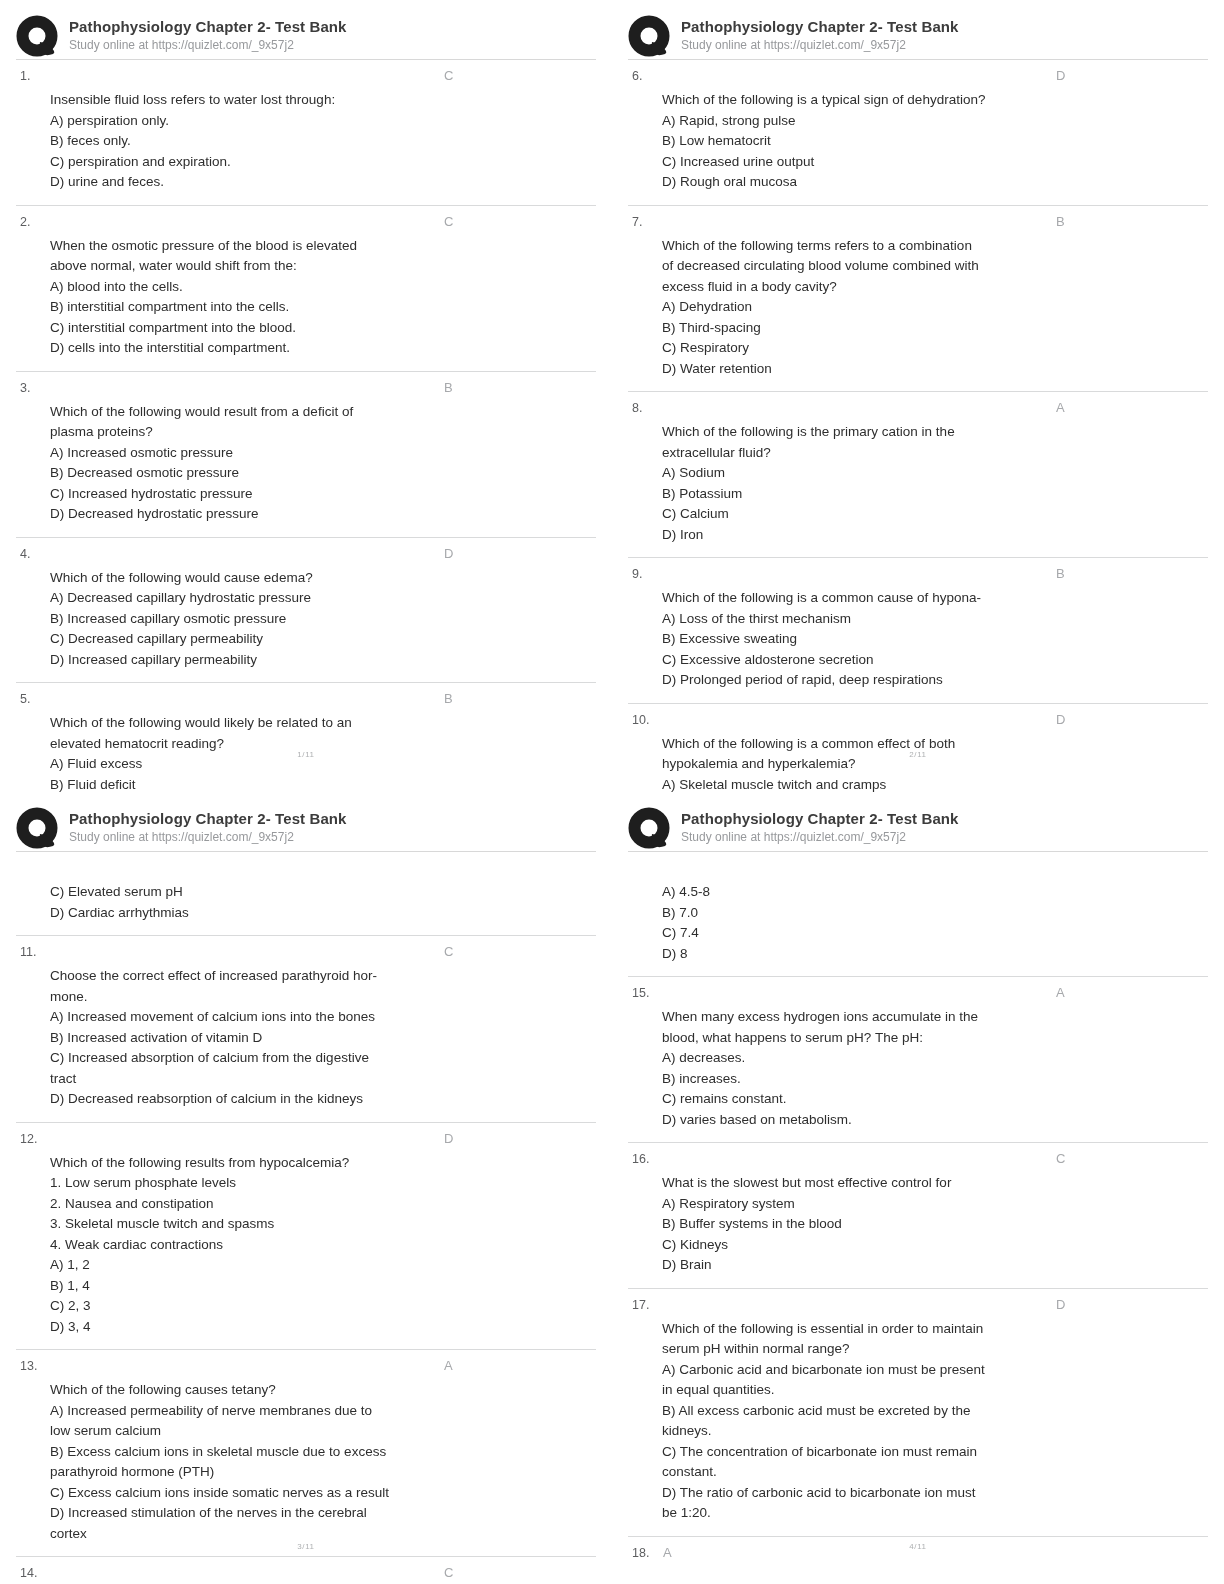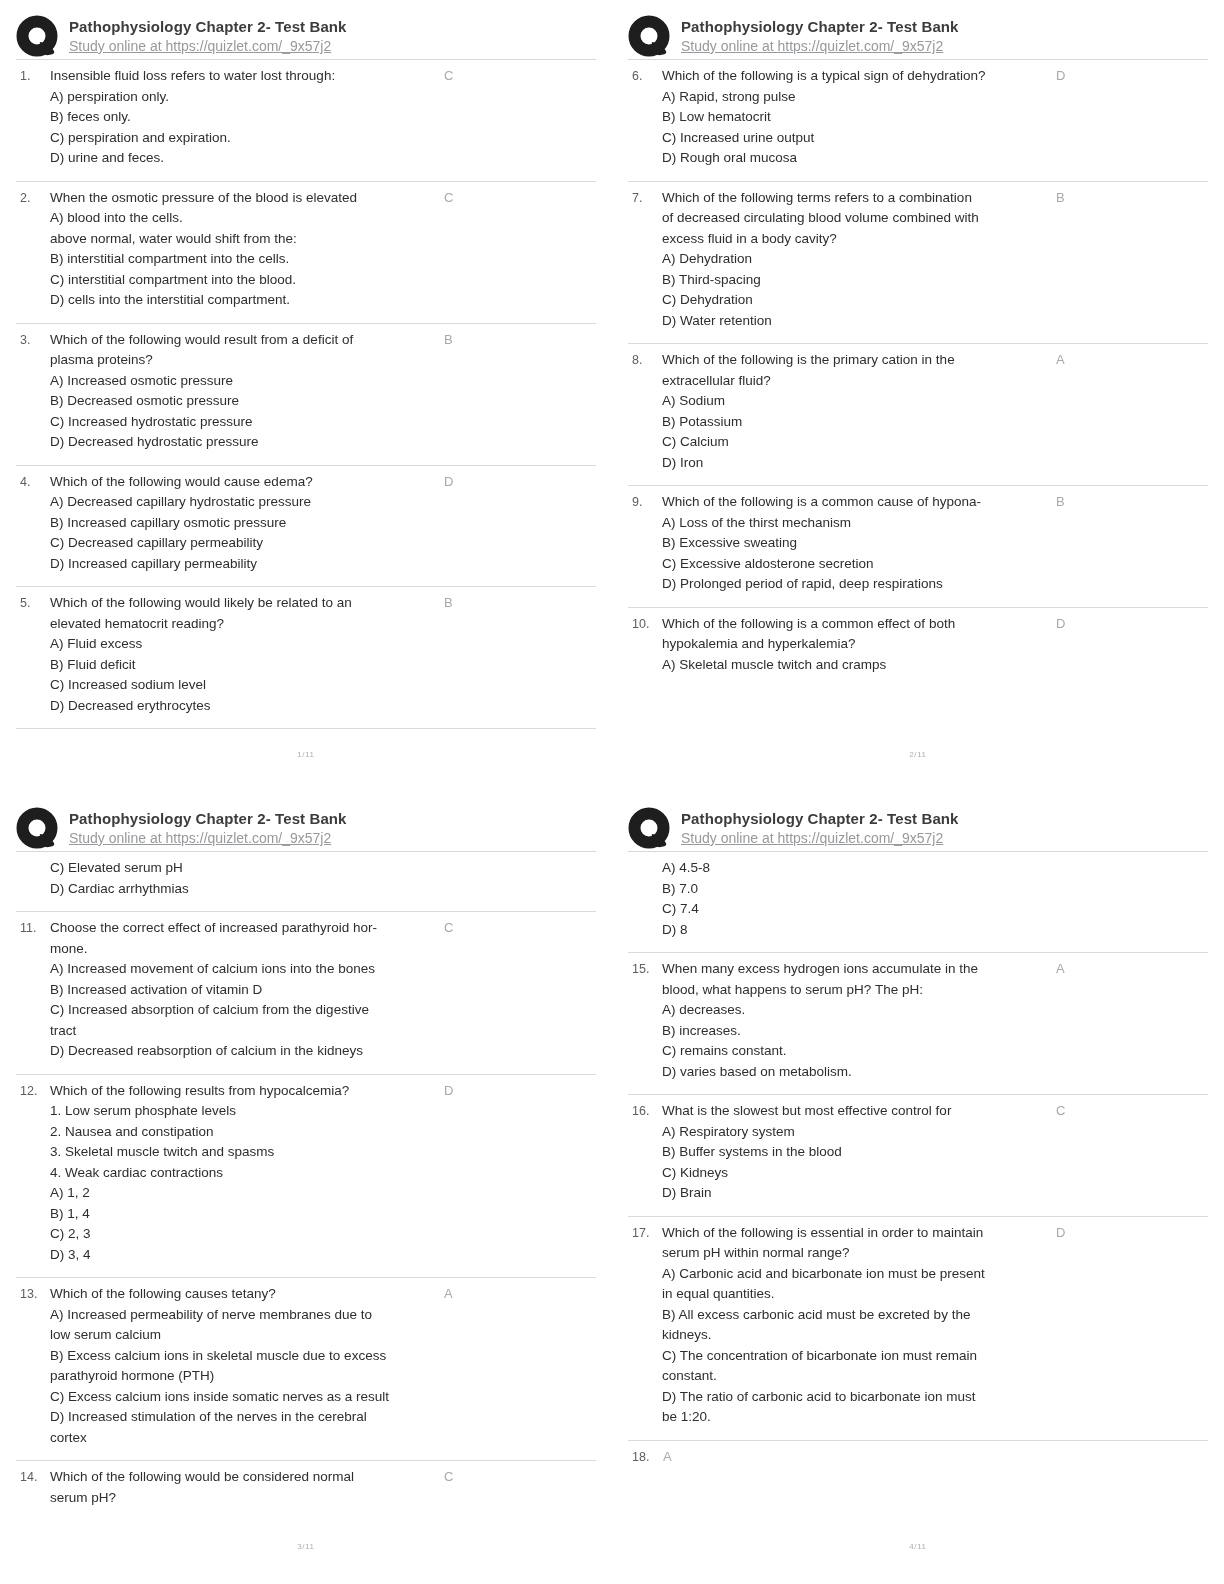--- a/index.html
+++ b/index.html
@@ -32,37 +32,36 @@
   .titles { padding-top:4px; }
   .title {
     margin:0;
     font-size:15px;
     font-weight:bold;
     color:#3c3c3c;
     letter-spacing:0.1px;
   }
   .subtitle {
     margin-top:3px;
-    font-size:14px;
+    font-size:12px;
     color:#97999c;
-    text-decoration:underline;
   }
   .qblock {
     display:grid;
     grid-template-columns:30px 393px 1fr;
     padding:6px 0 12px 4px;
     font-size:13.5px;
     line-height:20.5px;
   }
   .qblock.divider { border-bottom:1px solid #d9dadb; }
   .qnum {
     color:#5d5e60;
     font-size:12.5px;
   }
-  .qtext { color:#2e2e2e; }
+  .qtext { color:#2e2e2e;margin-top:24px; }
   .qtext .line { min-height:20.5px; }
   .qans {
     color:#a7a9ac;
     font-size:13px;
     font-weight:400;
     padding-left:1px;
   }
   .footer {
     position:absolute;
     bottom:33px; left:0; right:0;
@@ -99,22 +98,22 @@
             <div class="line">C) perspiration and expiration.</div>
             <div class="line">D) urine and feces.</div>
           </div>
     <div class="qans">C</div>
   </div>
 
   <div class="qblock divider">
     <div class="qnum">2.</div>
     <div class="qtext">
             <div class="line">When the osmotic pressure of the blood is elevated</div>
+            <div class="line">above normal, water would shift from the:</div>
             <div class="line">A) blood into the cells.</div>
-            <div class="line">above normal, water would shift from the:</div>
             <div class="line">B) interstitial compartment into the cells.</div>
             <div class="line">C) interstitial compartment into the blood.</div>
             <div class="line">D) cells into the interstitial compartment.</div>
           </div>
     <div class="qans">C</div>
   </div>
 
   <div class="qblock divider">
     <div class="qnum">3.</div>
     <div class="qtext">
@@ -183,21 +182,21 @@
   </div>
 
   <div class="qblock divider">
     <div class="qnum">7.</div>
     <div class="qtext">
             <div class="line">Which of the following terms refers to a combination</div>
             <div class="line">of decreased circulating blood volume combined with</div>
             <div class="line">excess fluid in a body cavity?</div>
             <div class="line">A) Dehydration</div>
             <div class="line">B) Third-spacing</div>
-            <div class="line">C) Dehydration</div>
+            <div class="line">C) Respiratory</div>
             <div class="line">D) Water retention</div>
           </div>
     <div class="qans">B</div>
   </div>
 
   <div class="qblock divider">
     <div class="qnum">8.</div>
     <div class="qtext">
             <div class="line">Which of the following is the primary cation in the</div>
             <div class="line">extracellular fluid?</div>

